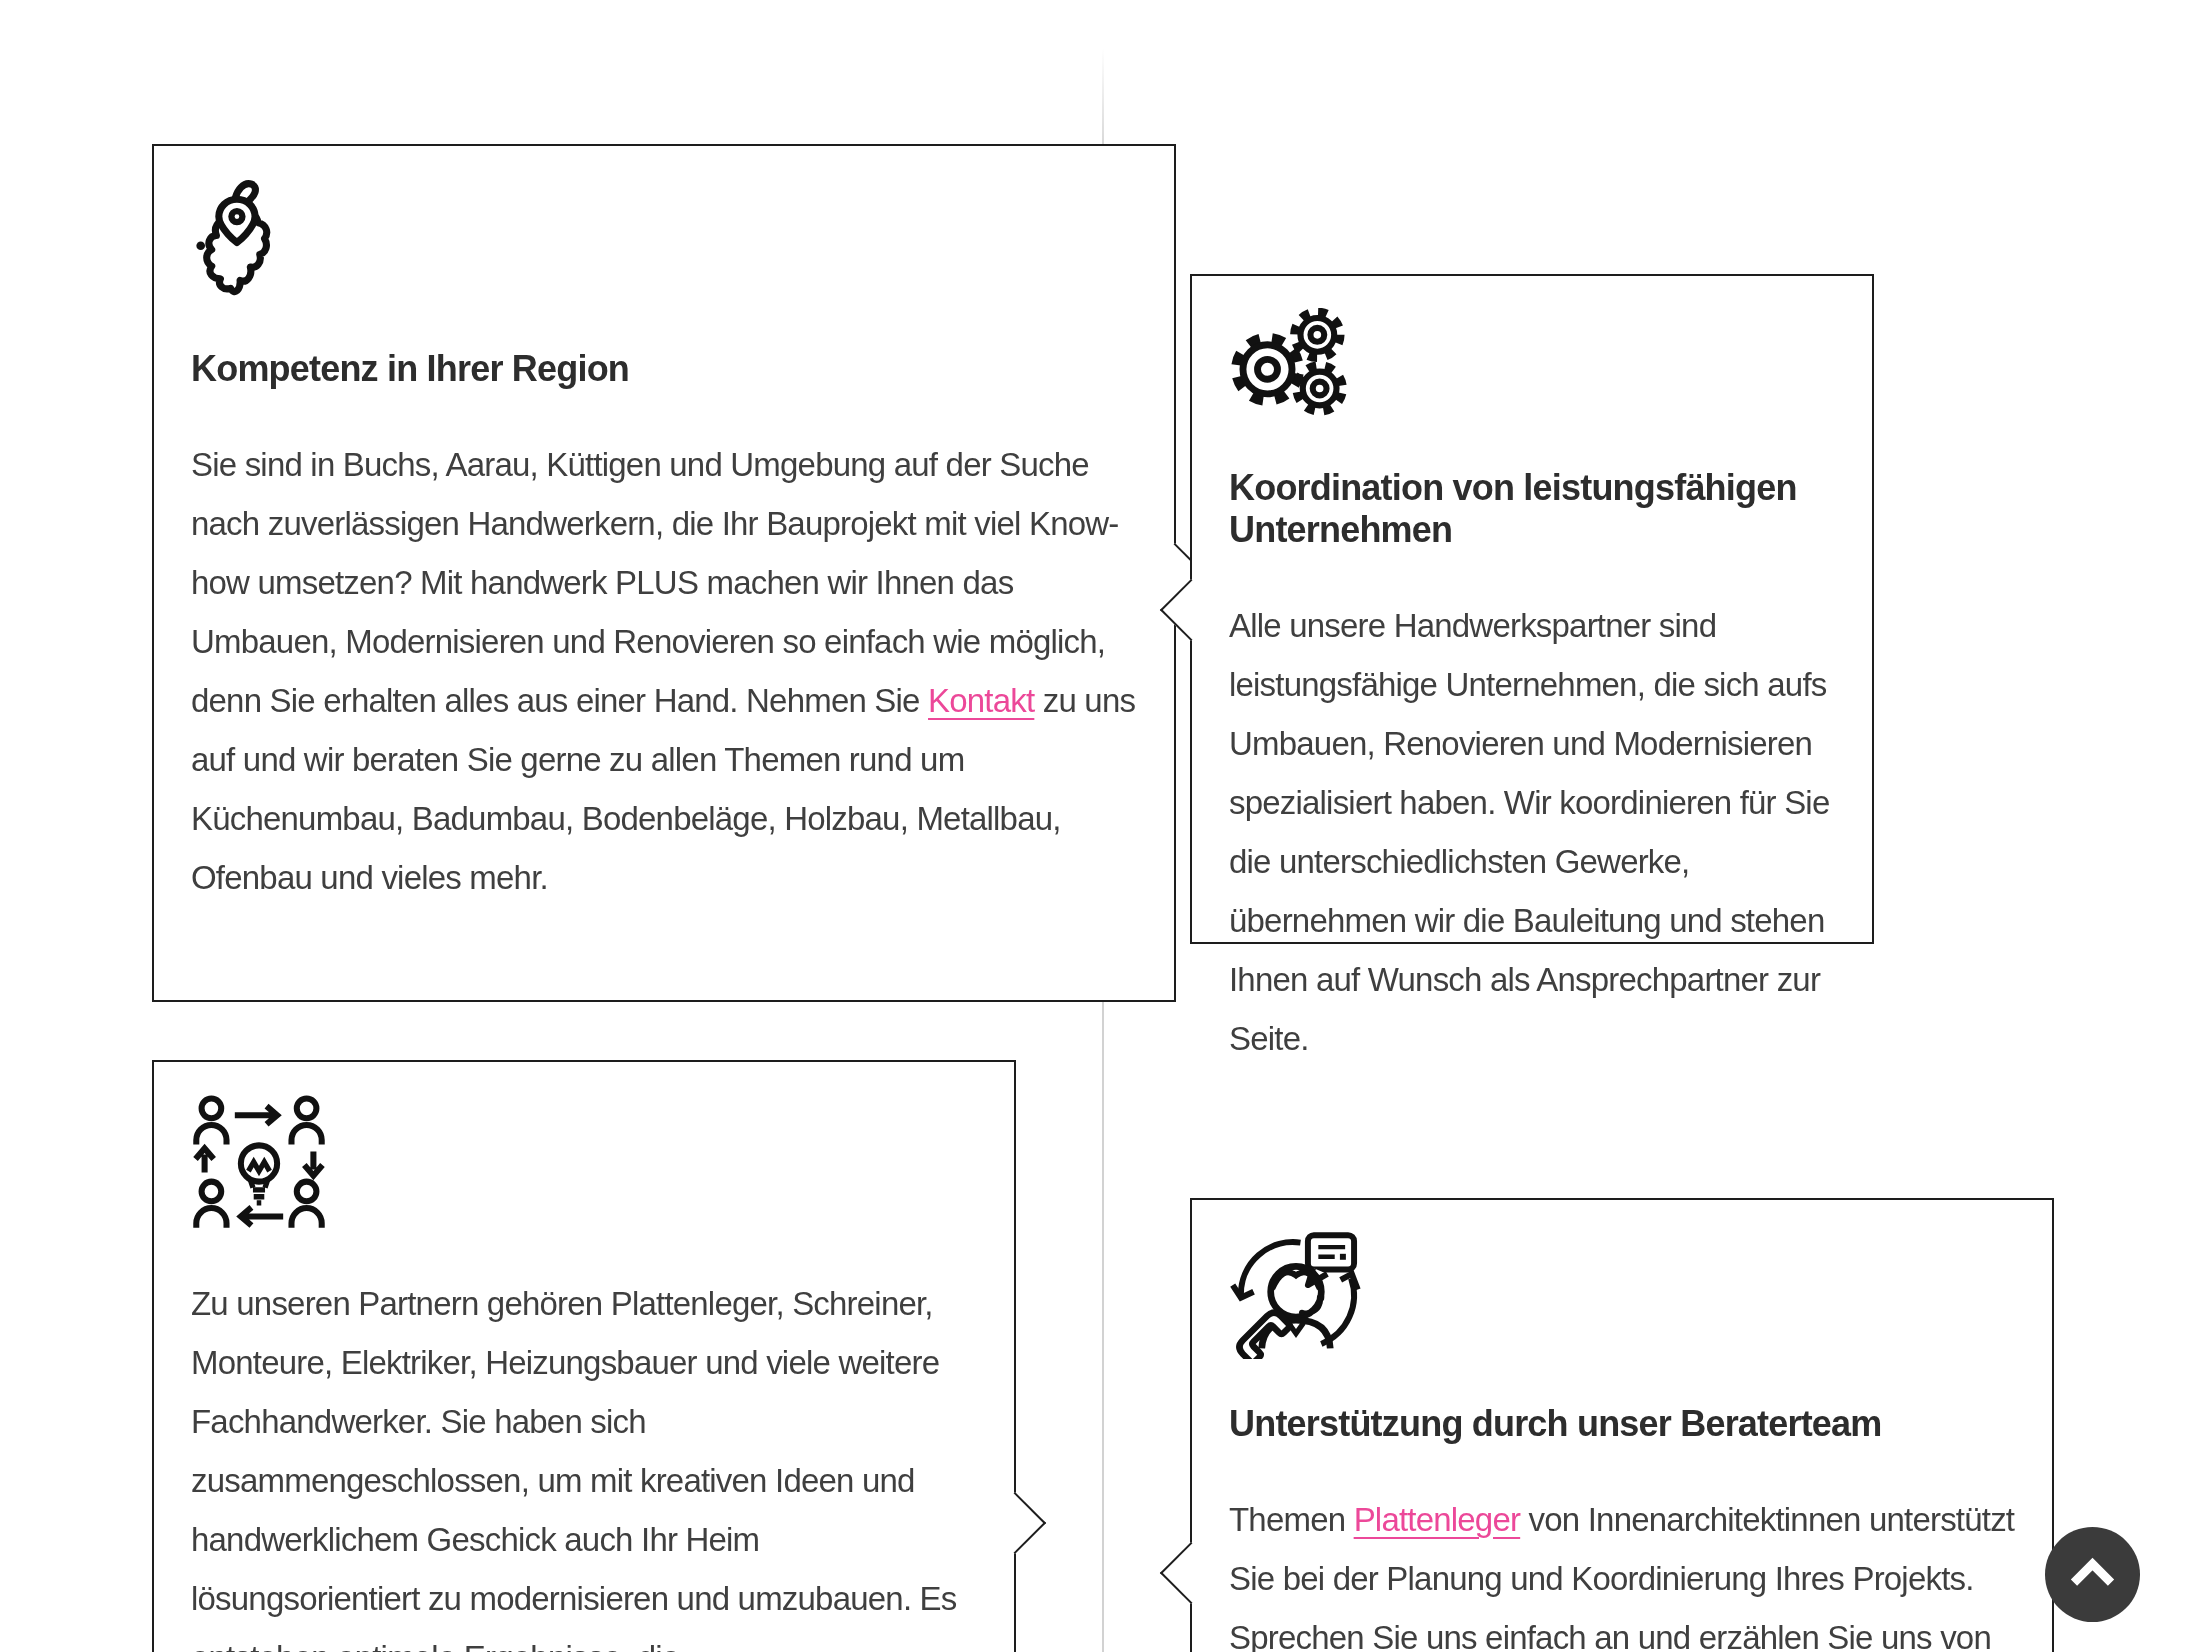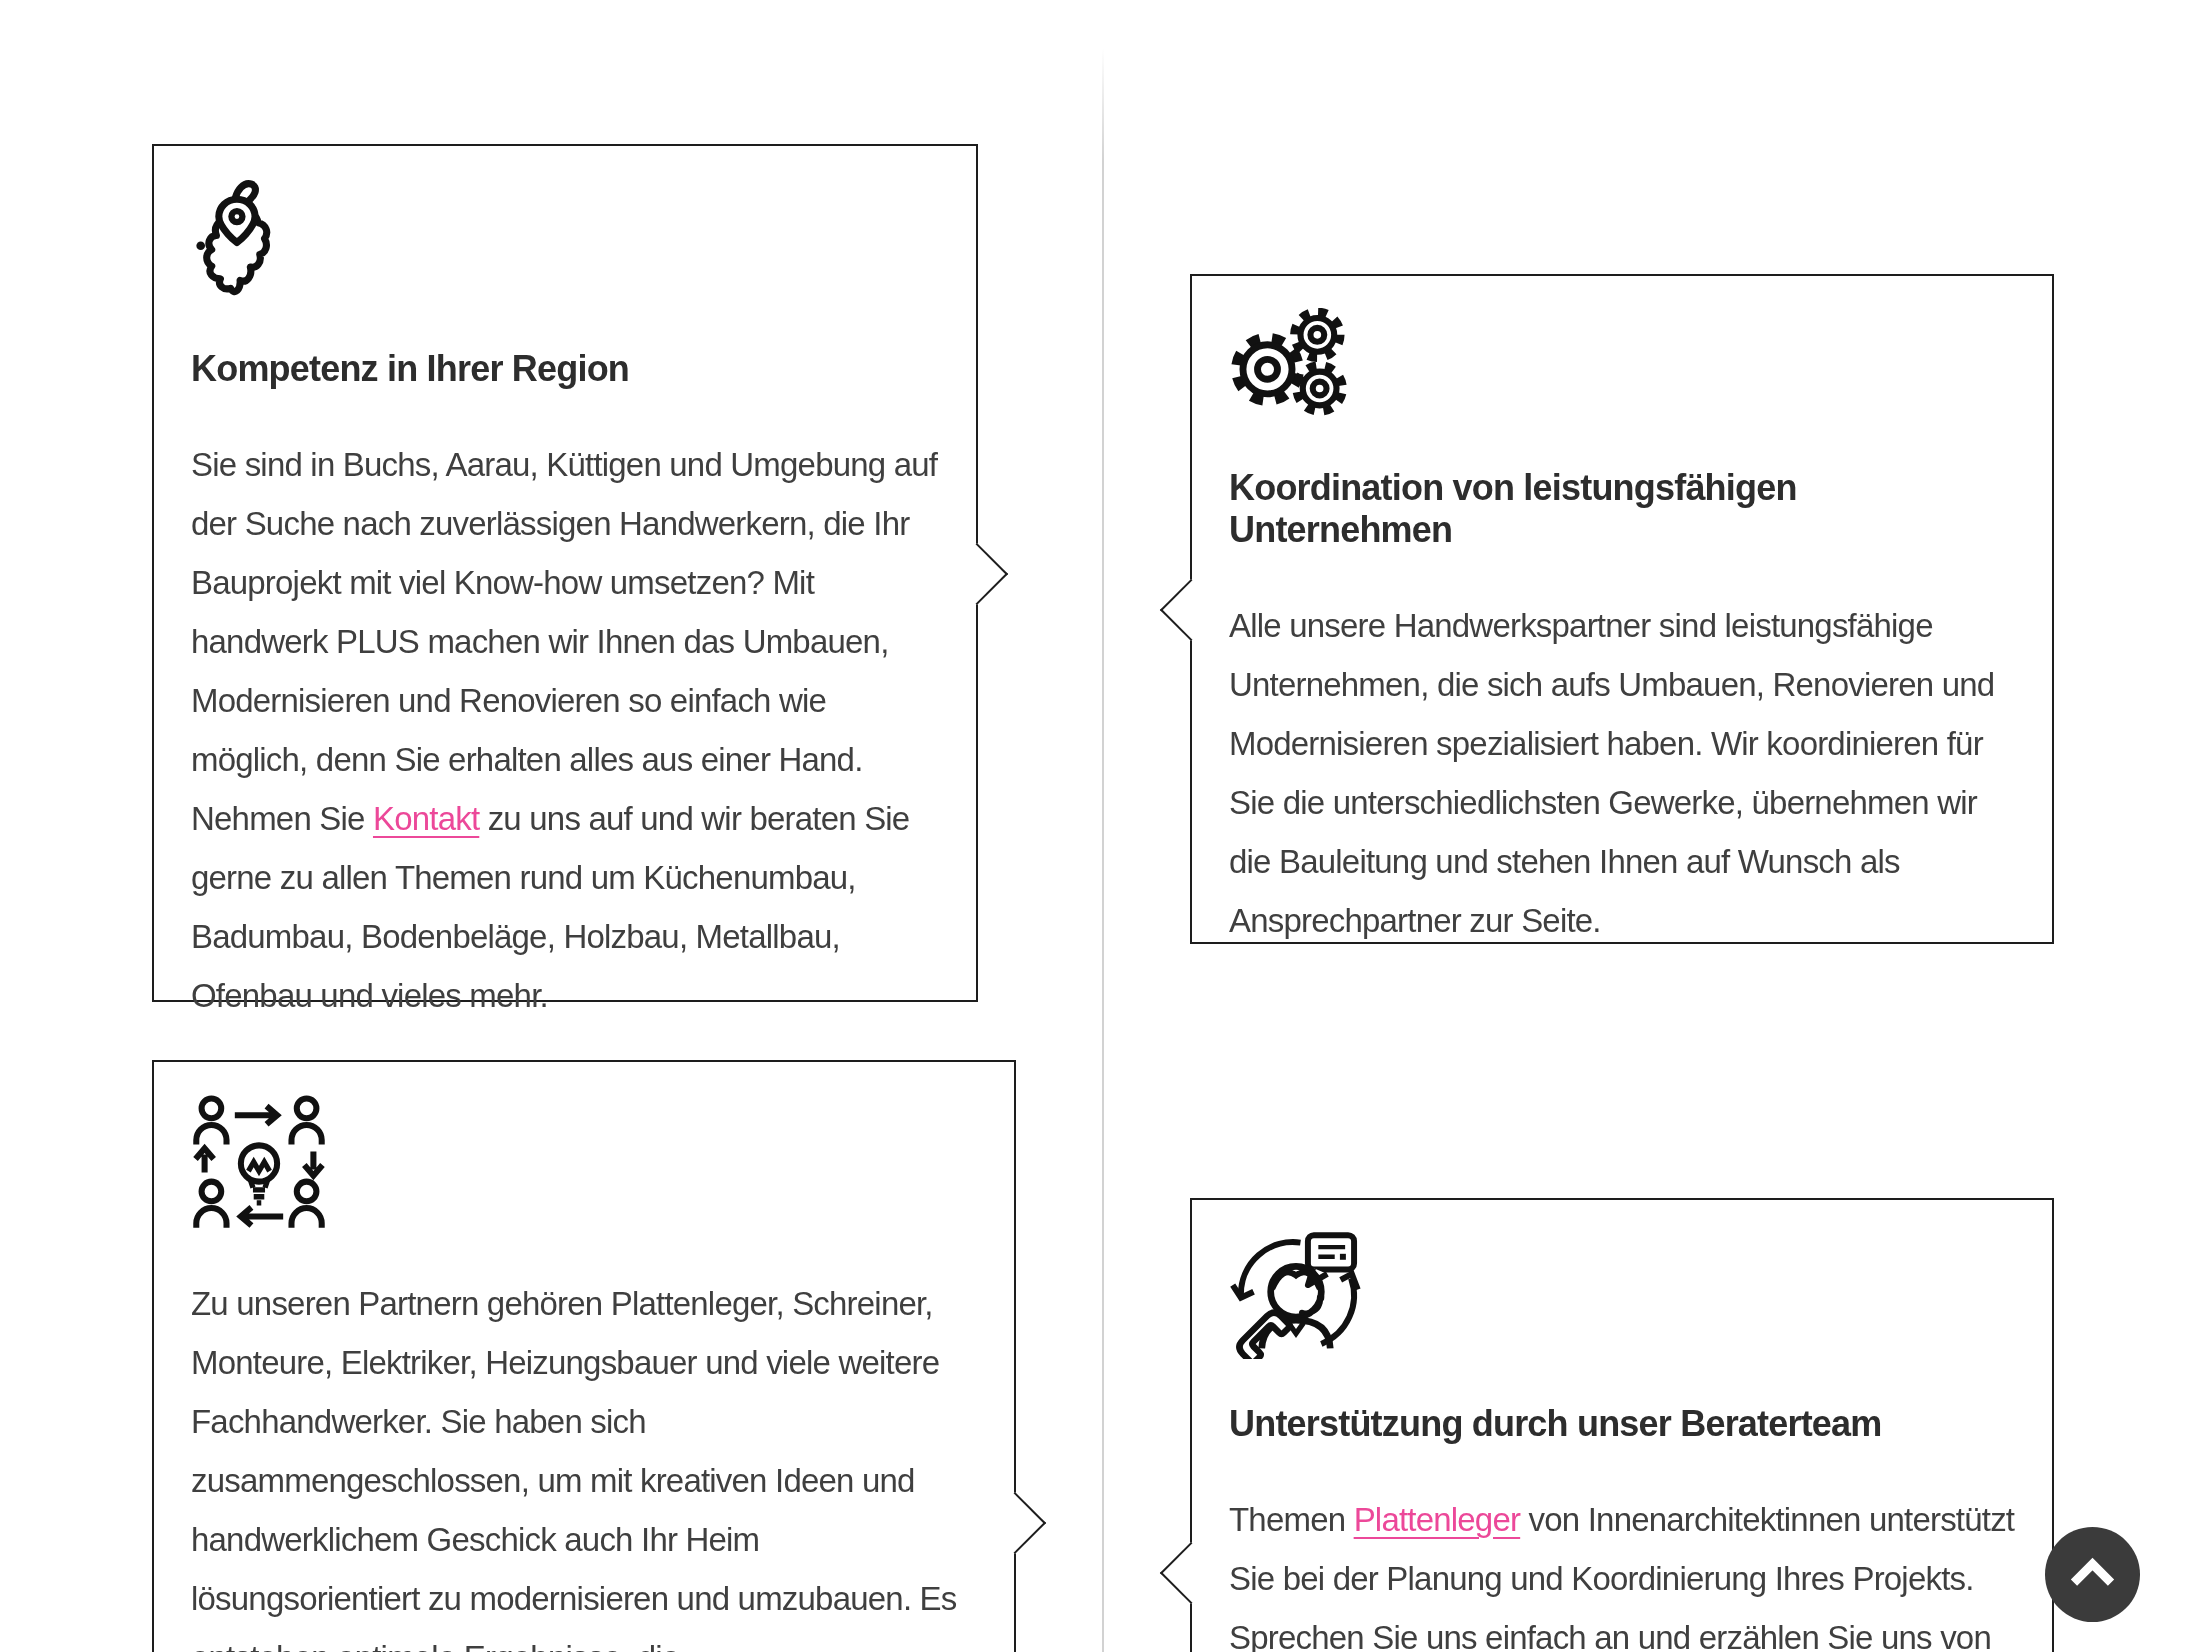--- a/index.html
+++ b/index.html
@@ -24,22 +24,22 @@
     background: linear-gradient(to bottom, rgba(210,210,210,0) 0px, #d2d2d2 113px);
   }
 
   .card {
     position: absolute;
     background: #ffffff;
     border: 2.4px solid #1d1d1d;
     box-sizing: border-box;
     padding: 32px 37px;
   }
-  #card-1 { left: 152px;  top: 144px;  width: 826px; height: 858px; }
-  #card-2 { left: 1190px; top: 274px;  width: 864px; height: 670px;  }
+  #card-1 { left: 152px;  top: 144px;  width: 1024px; height: 858px; }
+  #card-2 { left: 1190px; top: 274px;  width: 684px; height: 670px;  }
   #card-3 { left: 152px;  top: 1060px; width: 864px; height: 924px; }
   #card-4 { left: 1190px; top: 1198px; width: 864px; height: 747px;  }
 
   
   .notch {
     position: absolute;
     top: 50%;
     width: 42px;
     height: 42px;
     margin-top: -21px;

